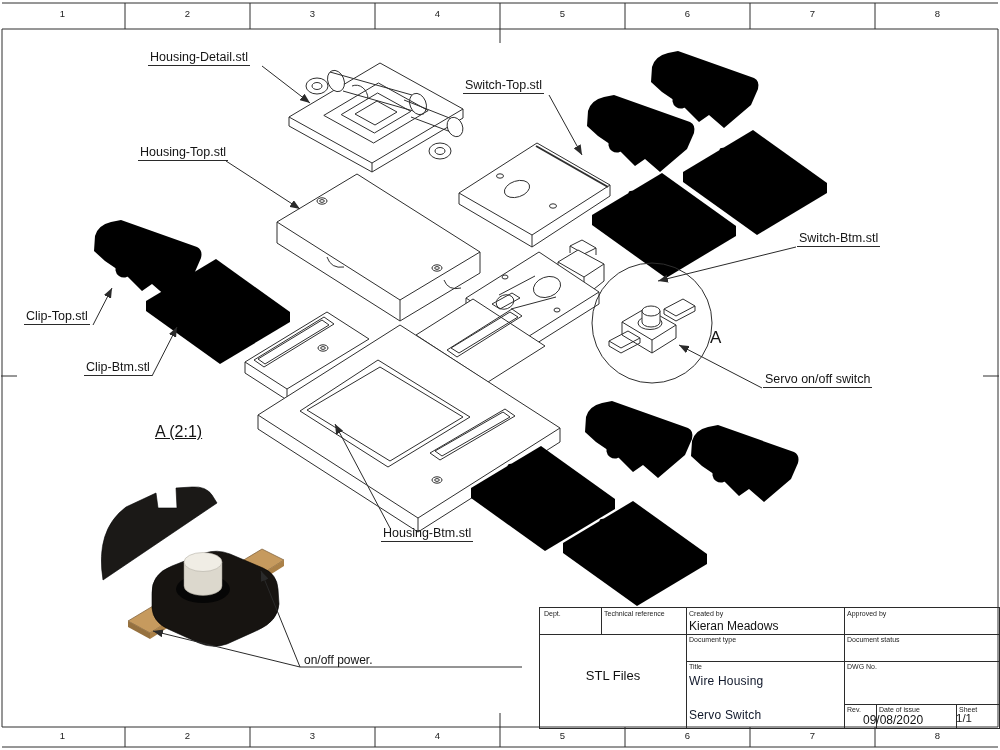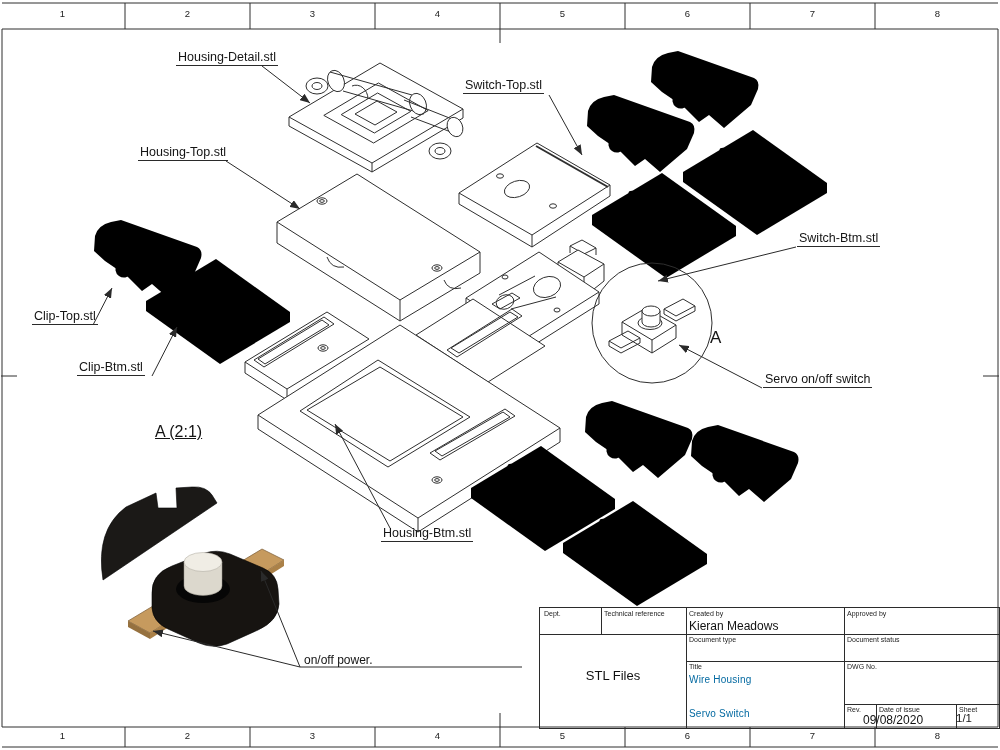--- a/index.html
+++ b/index.html
@@ -17,21 +17,21 @@
   .note{position:absolute;font-size:12px;color:#141414;white-space:nowrap;line-height:15px;}
   
   .tb{position:absolute;left:539px;top:607px;width:459px;height:120px;border:1px solid #2b2b2b;box-sizing:content-box;}
   .tb .vl,.tb .hl{position:absolute;background:#2b2b2b;}
   .tb .vl{width:1px;}
   .tb .hl{height:1px;}
   .tb .cap{position:absolute;font-size:7px;color:#1d1d1d;letter-spacing:0;}
   .tb .val{position:absolute;font-size:12px;color:#111;}
   .tb .stl{position:absolute;left:0;top:26px;width:146px;height:82px;display:flex;
            align-items:center;justify-content:center;font-size:13px;color:#111;}
-  .tb .title-line{position:absolute;font-size:10px;color:#0369a1;letter-spacing:0.2px;}
+  .tb .title-line{position:absolute;font-size:12px;color:#0f172a;letter-spacing:0.2px;}
   .tb .sheetval{position:absolute;left:416px;top:104px;width:43px;text-align:left;font-size:11.5px;}
 </style>
 </head>
 <body>
 
 <div class="sheet">
 
 <svg width="1000" height="750" viewBox="0 0 1000 750">
   <defs>
     <marker id="arw" markerWidth="11" markerHeight="8" refX="10" refY="4" orient="auto" markerUnits="userSpaceOnUse">
@@ -246,26 +246,26 @@
 <div class="zone" style="left:875px;top:8px">8</div>
 <div class="zone" style="left:0px;top:730px">1</div>
 <div class="zone" style="left:125px;top:730px">2</div>
 <div class="zone" style="left:250px;top:730px">3</div>
 <div class="zone" style="left:375px;top:730px">4</div>
 <div class="zone" style="left:500px;top:730px">5</div>
 <div class="zone" style="left:625px;top:730px">6</div>
 <div class="zone" style="left:750px;top:730px">7</div>
 <div class="zone" style="left:875px;top:730px">8</div>
 
-<div class="lbl" style="left:176px;top:51px">Housing-Detail.stl</div>
+<div class="lbl" style="left:148px;top:51px">Housing-Detail.stl</div>
 <div class="lbl" style="left:463px;top:79px">Switch-Top.stl</div>
 <div class="lbl" style="left:138px;top:146px">Housing-Top.stl</div>
 <div class="lbl" style="left:797px;top:232px">Switch-Btm.stl</div>
-<div class="lbl" style="left:32px;top:310px">Clip-Top.stl</div>
-<div class="lbl" style="left:77px;top:361px">Clip-Btm.stl</div>
+<div class="lbl" style="left:24px;top:310px">Clip-Top.stl</div>
+<div class="lbl" style="left:84px;top:361px">Clip-Btm.stl</div>
 <div class="lbl" style="left:763px;top:373px">Servo on/off switch</div>
 <div class="lbl" style="left:381px;top:527px">Housing-Btm.stl</div>
 <div class="detail-title" style="left:155px;top:423px">A (2:1)</div>
 <div class="detail-marker" style="left:710px;top:328px">A</div>
 <div class="note" style="left:304px;top:653px">on/off power.</div>
 
 <div class="tb">
   <div class="vl" style="left:61px;top:0;height:26px"></div>
   <div class="vl" style="left:146px;top:0;height:120px"></div>
   <div class="vl" style="left:304px;top:0;height:120px"></div>

